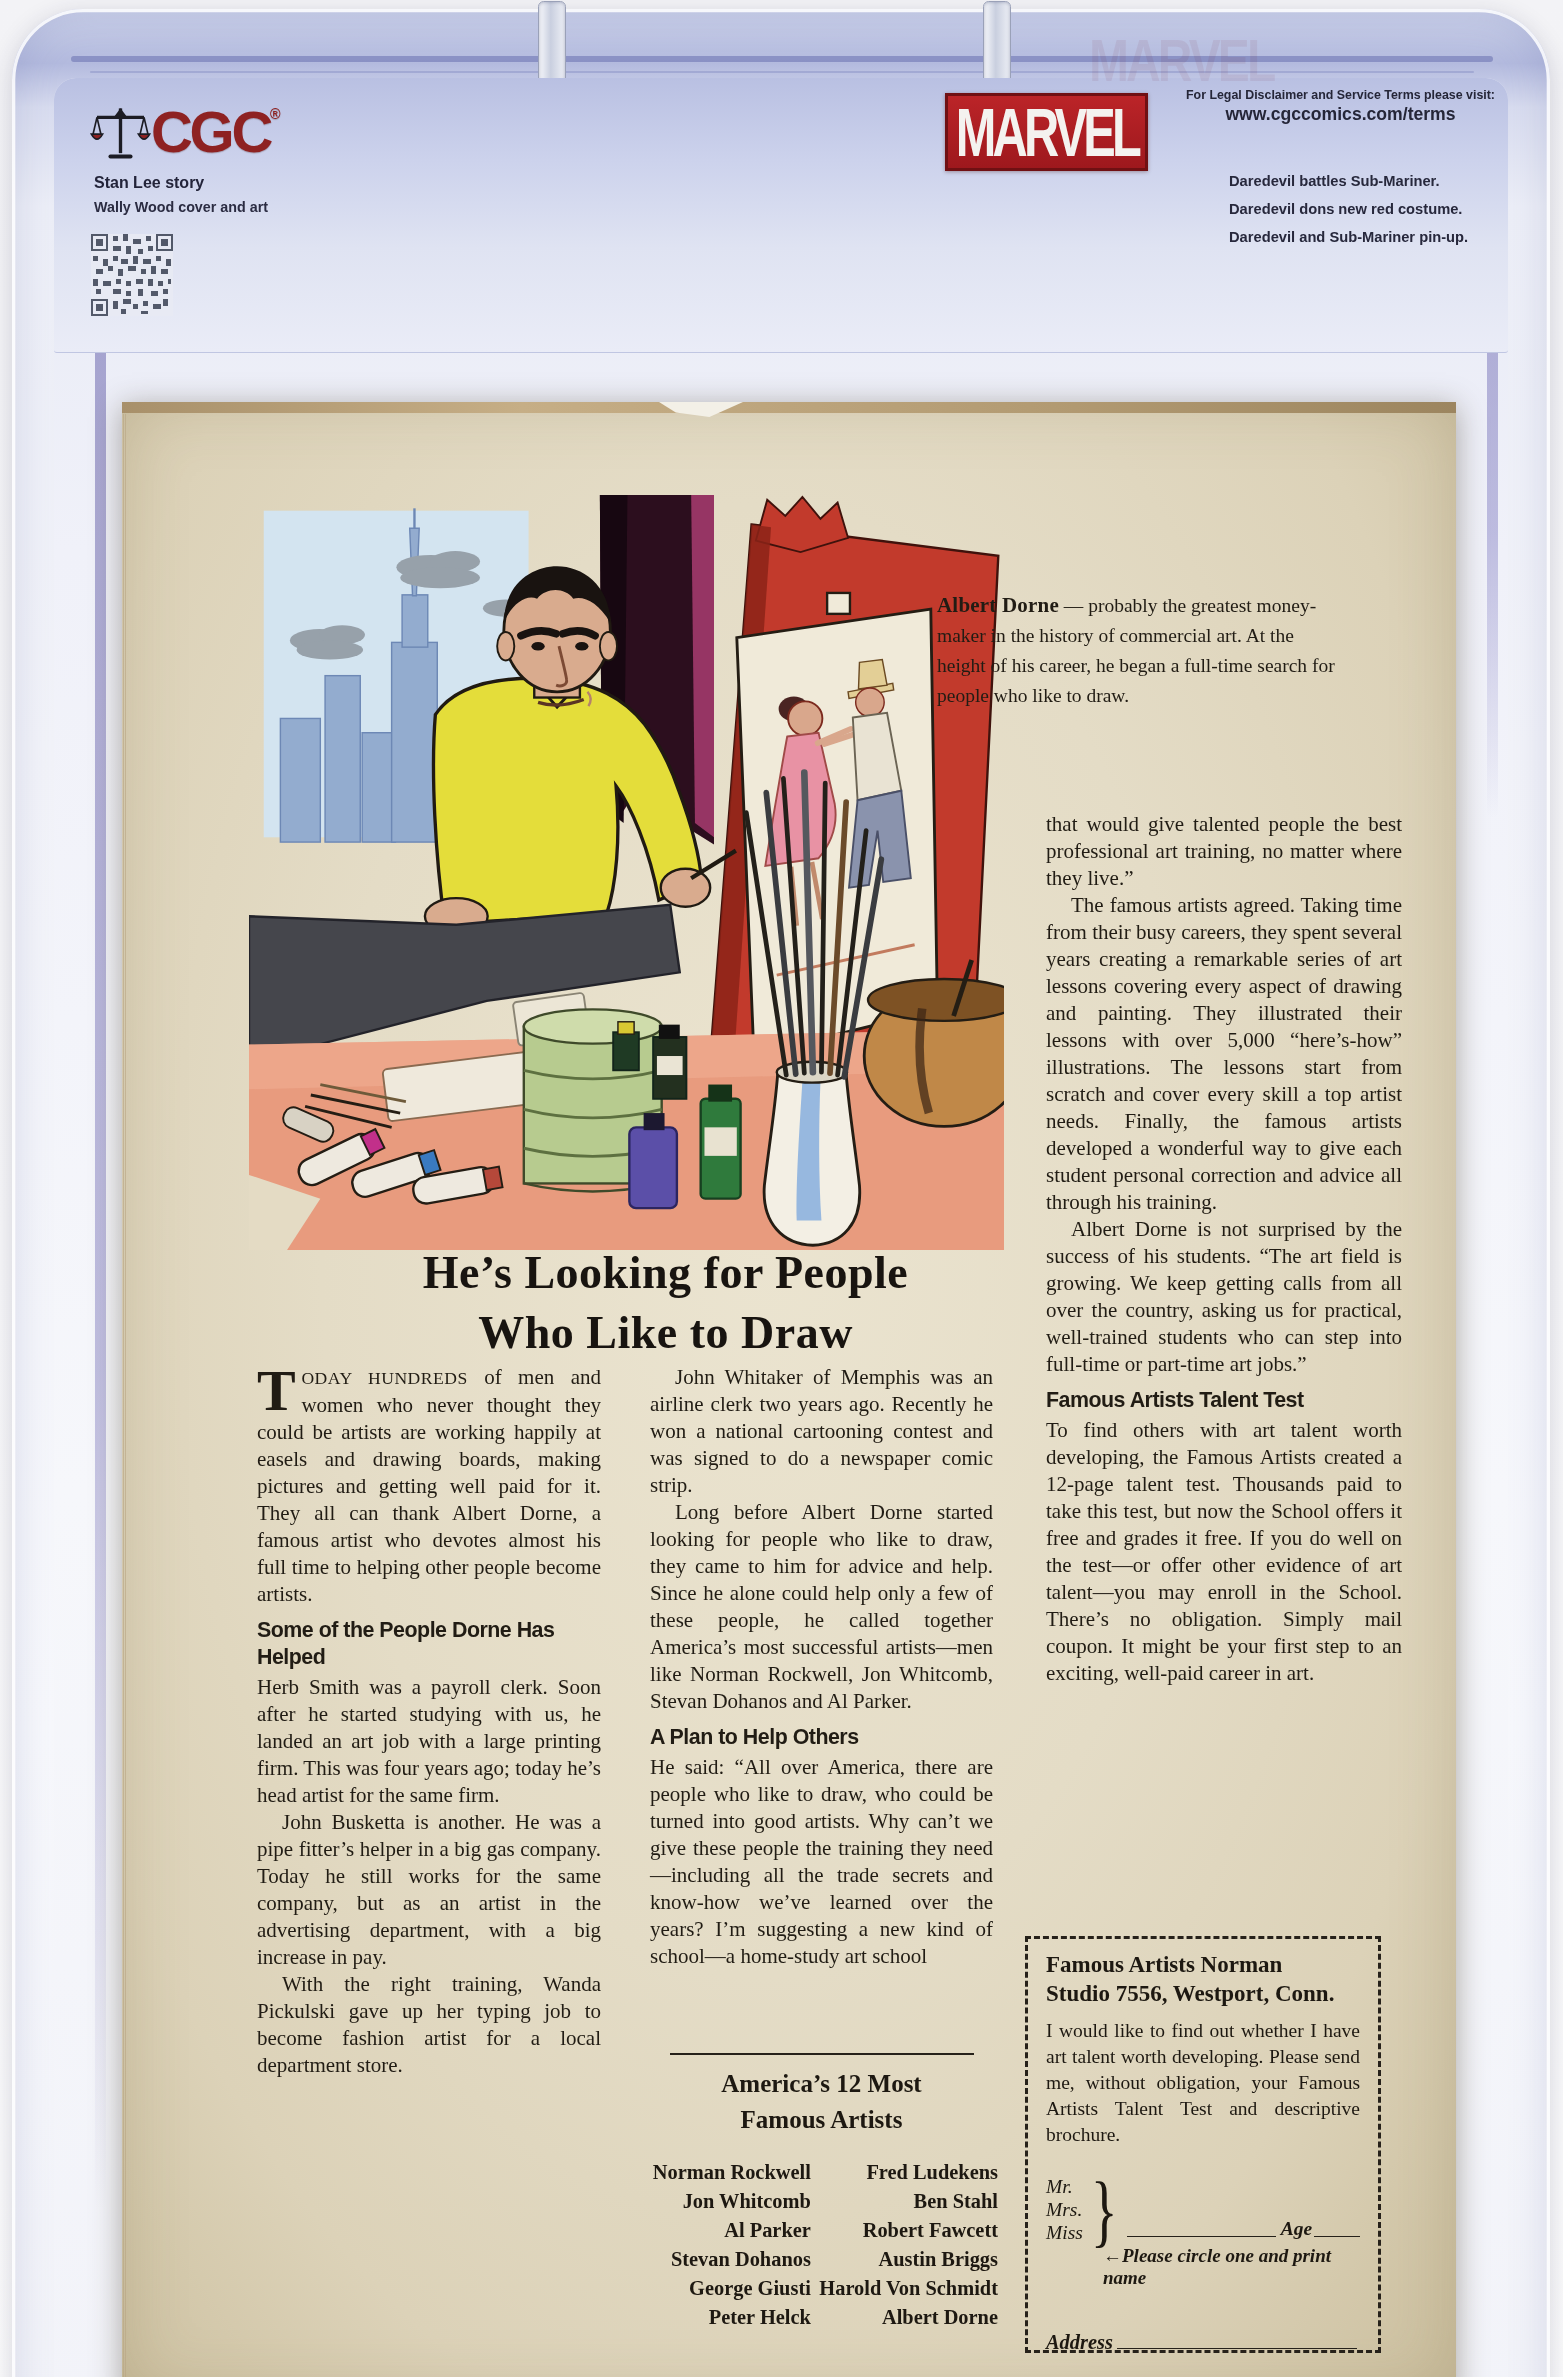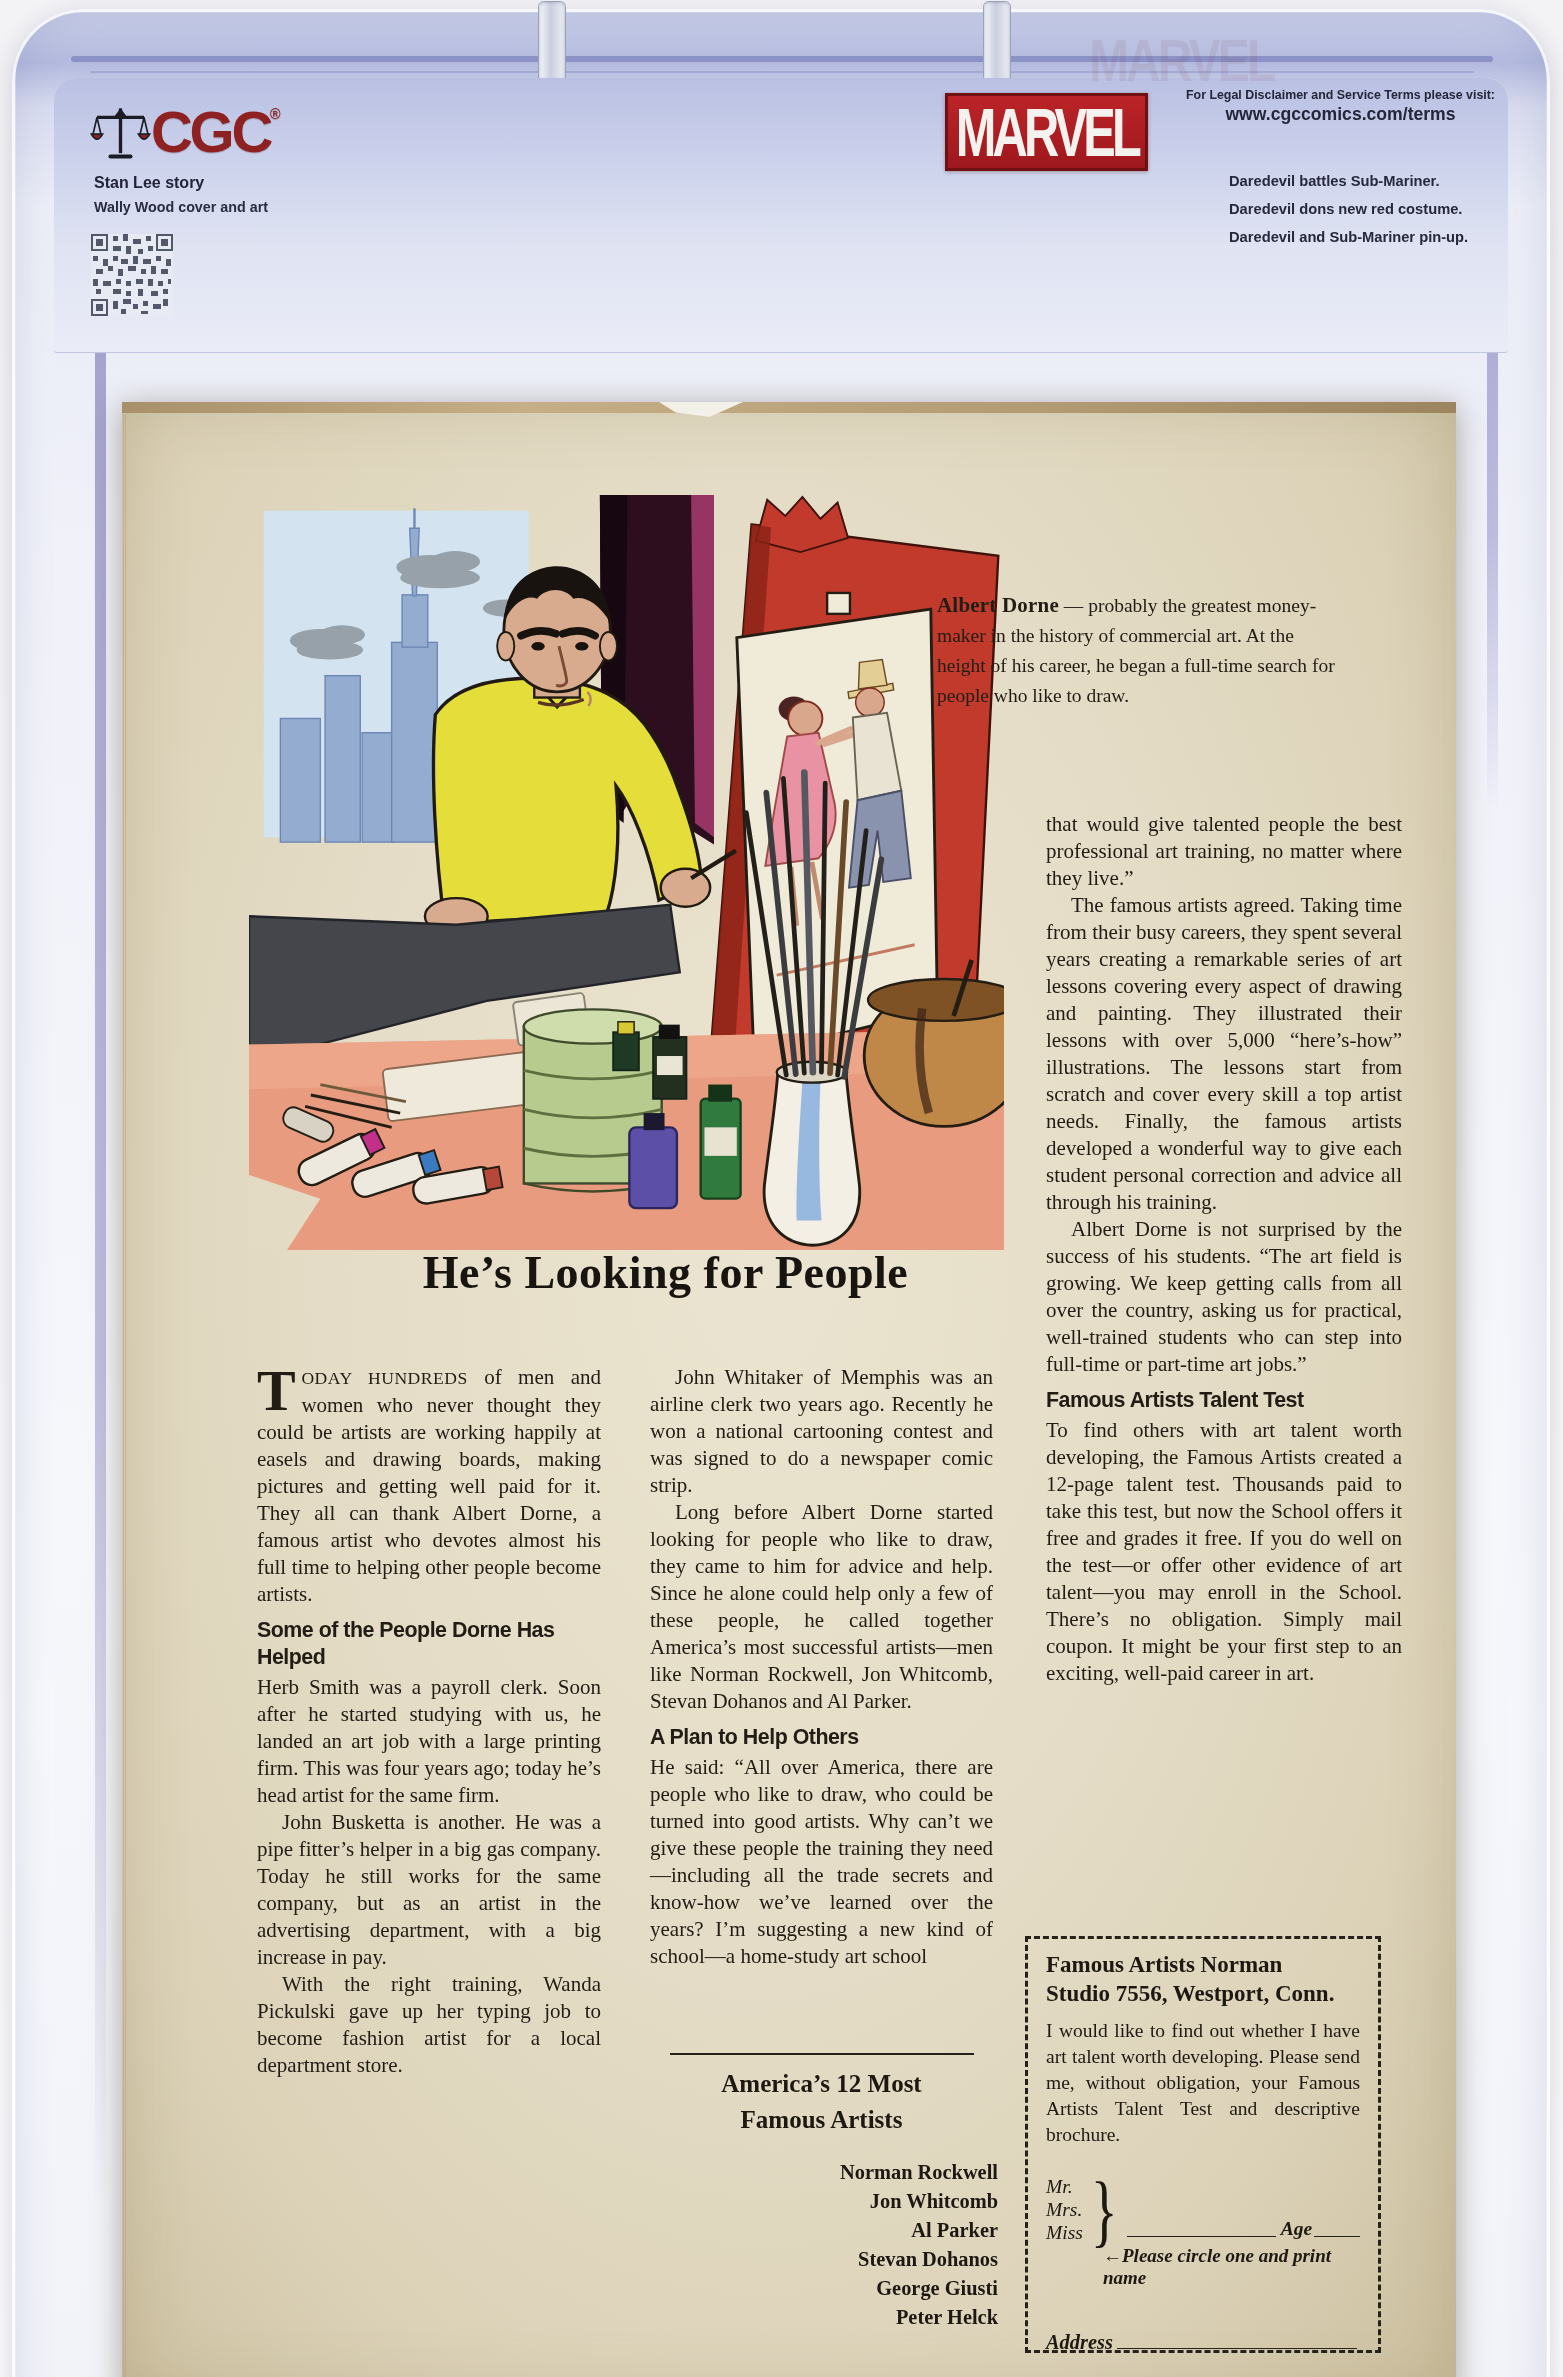--- a/index.html
+++ b/index.html
@@ -359,20 +359,21 @@
         <line x1="1238" y1="1220" x2="1298" y2="706" stroke="#23201a" stroke-width="10"></line>
         <line x1="1252" y1="1224" x2="1330" y2="766" stroke="#3a3c40" stroke-width="12"></line>
       </g>
     </g>
   </svg>
 
   <p class="caption"><b>Albert Dorne</b><span> — probably the greatest money-maker in the history of commercial art. At the height of his career, he began a full-time search for people who like to draw.</span></p>
 
   <div class="headline">
     <div>He’s Looking for People</div>
+    <div>Who Like to Draw</div>
   </div>
 
   <div class="col col1">
     <p class="ni"><span class="dropcap">T</span><span class="smallcaps">ODAY HUNDREDS</span><span> of men and women who never thought they could be artists are working happily at easels and drawing boards, making pictures and getting well paid for it. They all can thank Albert Dorne, a famous artist who devotes almost his full time to helping other people become artists.</span></p>
     <p class="shead">Some of the People Dorne Has Helped</p>
     <p class="ni">Herb Smith was a payroll clerk. Soon after he started studying with us, he landed an art job with a large printing firm. This was four years ago; today he’s head artist for the same firm.</p>
     <p>John Busketta is another. He was a pipe fitter’s helper in a big gas company. Today he still works for the same company, but as an artist in the advertising department, with a big increase in pay.</p>
     <p>With the right training, Wanda Pickulski gave up her typing job to become fashion artist for a local department store.</p>
   </div>
 
@@ -399,20 +400,28 @@
     </div>
     <div class="artists-cols">
       <ul class="a-left">
         <li>Norman Rockwell</li>
         <li>Jon Whitcomb</li>
         <li>Al Parker</li>
         <li>Stevan Dohanos</li>
         <li>George Giusti</li>
         <li>Peter Helck</li>
       </ul>
+      <ul class="a-right">
+        <li>Fred Ludekens</li>
+        <li>Ben Stahl</li>
+        <li>Robert Fawcett</li>
+        <li>Austin Briggs</li>
+        <li>Harold Von Schmidt</li>
+        <li>Albert Dorne</li>
+      </ul>
     </div>
   </div>
 
   <div class="coupon">
     <div class="coupon-h">Famous Artists Norman</div>
     <div class="coupon-h">Studio 7556, Westport, Conn.</div>
     <div class="coupon-body">I would like to find out whether I have art talent worth developing. Please send me, without obligation, your Famous Artists Talent Test and descriptive brochure.</div>
 
     <div class="salut-row">
       <div class="saluts">

